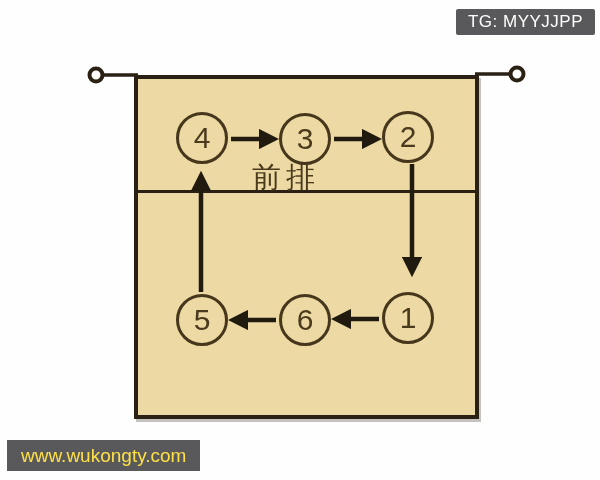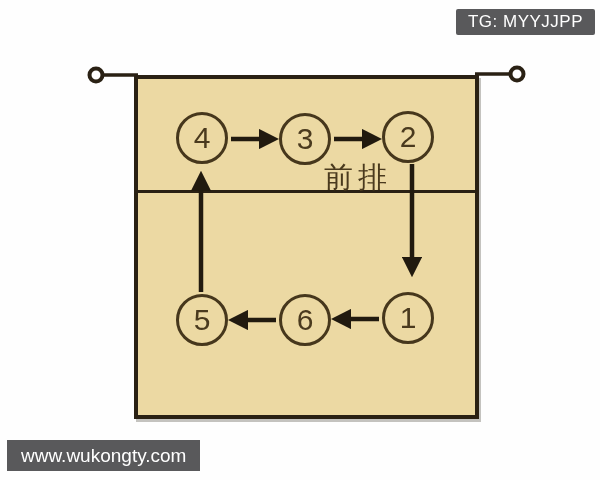--- a/index.html
+++ b/index.html
@@ -66,42 +66,42 @@
   .pos4 { left: 176px; top: 112px; }
   .pos3 { left: 279px; top: 113px; }
   .pos2 { left: 382px; top: 111px; }
   .pos5 { left: 176px; top: 294px; }
   .pos6 { left: 279px; top: 294px; }
   .pos1 { left: 382px; top: 292px; }
   
   .row-label {
     position: absolute;
     width: 140px;
-    text-align: right;
+    text-align: left;
     color: #4a3a1e;
     font-size: 29px;
     letter-spacing: 5px;
   }
   .front-label { left: 252px; top: 158px; }
   .back-label  { left: 244px; top: 354px; }
   
   .overlay {
     position: absolute;
     left: 0; top: 0;
     width: 600px; height: 480px;
     pointer-events: none;
   }
   
   .watermark {
     position: absolute;
     left: 7px;
     top: 440px;
     height: 31px;
     background: #59595b;
-    color: #ffffff;
+    color: #fde047;
     font-size: 19px;
     line-height: 31px;
     padding: 0 14px;
   }
 </style>
 </head>
 <body>
 
 <div class="stage">
 

